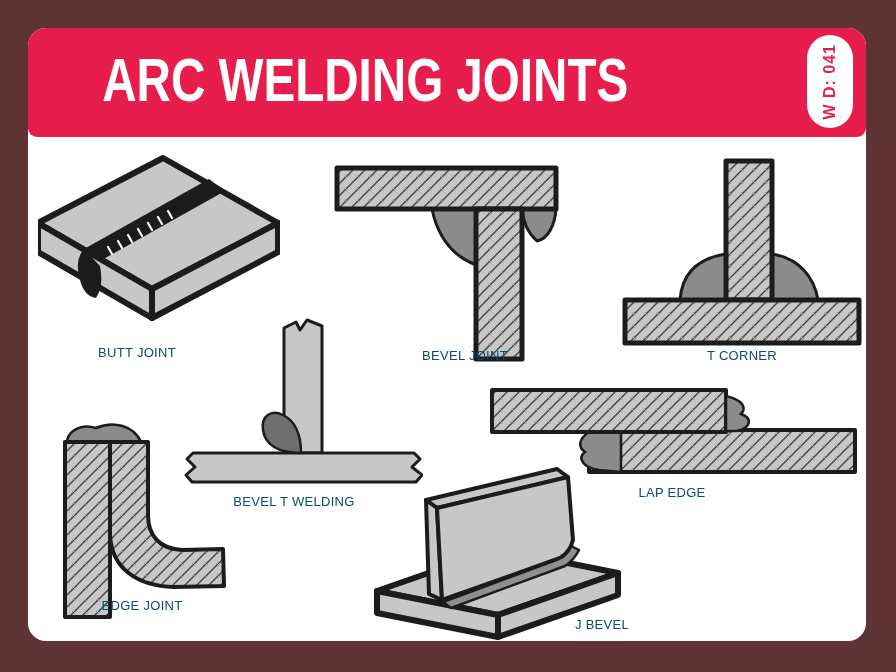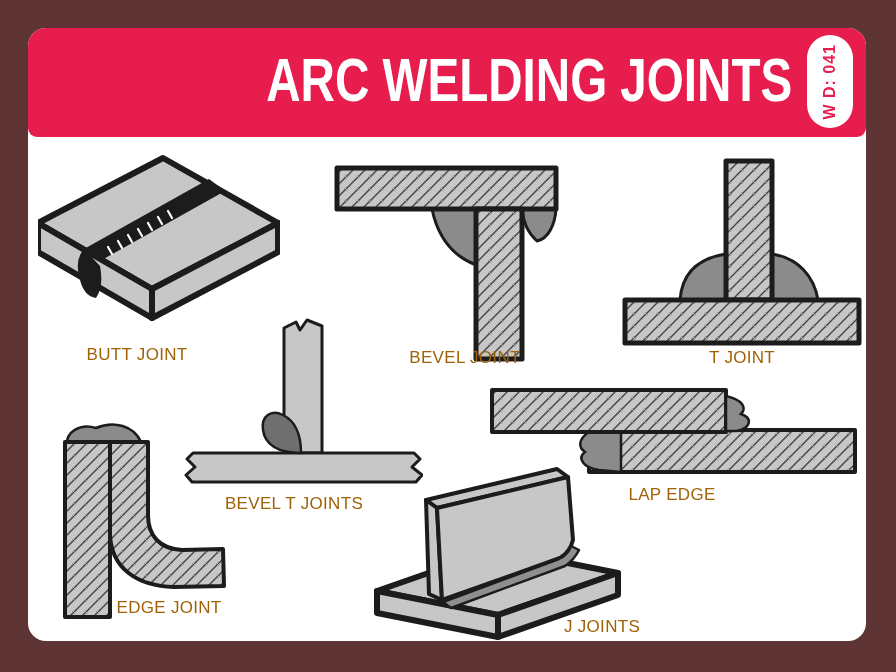--- a/index.html
+++ b/index.html
@@ -8,42 +8,42 @@
     background:#5E3434;
     font-family:"Liberation Sans",sans-serif;
   }
   .card{
     position:absolute;left:28px;top:28px;width:838px;height:613px;
     background:#ffffff;border-radius:18px;
   }
   .header{
     position:absolute;left:0;top:0;width:100%;height:109px;
     background:#E71E4D;border-radius:18px 18px 9px 9px;
-    display:flex;align-items:center;justify-content:flex-end;
+    display:flex;align-items:center;justify-content:flex-start;
   }
   .title{
     color:#ffffff;font-size:61px;font-weight:700;line-height:1;
     letter-spacing:0px;white-space:nowrap;
     transform:scaleX(0.78);transform-origin:50% 50%;
     padding-bottom:4px;
   }
   .badge{
     position:absolute;right:13px;top:7px;width:46px;height:93px;
     background:#ffffff;border-radius:23px;
     display:flex;align-items:center;justify-content:center;
   }
   .badge-text{
     writing-mode:vertical-rl;transform:rotate(180deg);
     color:#E71E4D;font-size:16px;font-weight:700;letter-spacing:1px;
     white-space:nowrap;
   }
   .fig{position:absolute;}
   .joint-label{
     position:absolute;transform:translateX(-50%);
-    color:#a16207;font-size:17px;font-weight:400;letter-spacing:0.3px;
+    color:#0c4a6e;font-size:13px;font-weight:400;letter-spacing:0.3px;
     white-space:nowrap;
   }
 </style>
 </head>
 <body>
 
 <svg width="0" height="0" style="position:absolute" aria-hidden="true">
   <defs>
     <pattern id="hatch" patternUnits="userSpaceOnUse" width="12" height="12">
       <rect width="12" height="12" fill="#c7c7c7"></rect>
@@ -124,19 +124,19 @@
     <g stroke="#1c1c1c" stroke-linejoin="round">
       <polygon points="64,46 195,15 184,7 53,38" fill="#c7c7c7" stroke-width="4"></polygon>
       <polygon points="53,38 64,46 69,138 56,132" fill="#c7c7c7" stroke-width="4"></polygon>
       <path d="M64,46 L195,15 L200,78 C198,86 194,92 187,96 L69,138 Z" fill="#c7c7c7" stroke-width="4"></path>
     </g>
     <path d="M70,140 L186,97 C192,94 196,90 198,84 L206,88 C202,96 198,100 192,104 L78,146 Z" fill="#8f8f8f" stroke="#1c1c1c" stroke-width="2.5" stroke-linejoin="round"></path>
   </svg>
 
   <div class="joint-label" style="left:109px;top:317px">BUTT JOINT</div>
   <div class="joint-label" style="left:437px;top:320px">BEVEL JOINT</div>
-  <div class="joint-label" style="left:714px;top:320px">T JOINT</div>
-  <div class="joint-label" style="left:266px;top:466px">BEVEL T JOINTS</div>
+  <div class="joint-label" style="left:714px;top:320px">T CORNER</div>
+  <div class="joint-label" style="left:266px;top:466px">BEVEL T WELDING</div>
   <div class="joint-label" style="left:644px;top:457px">LAP EDGE</div>
-  <div class="joint-label" style="left:141px;top:570px">EDGE JOINT</div>
-  <div class="joint-label" style="left:574px;top:589px">J JOINTS</div>
+  <div class="joint-label" style="left:114px;top:570px">EDGE JOINT</div>
+  <div class="joint-label" style="left:574px;top:589px">J BEVEL</div>
 
 </div>
 
 </body></html>

